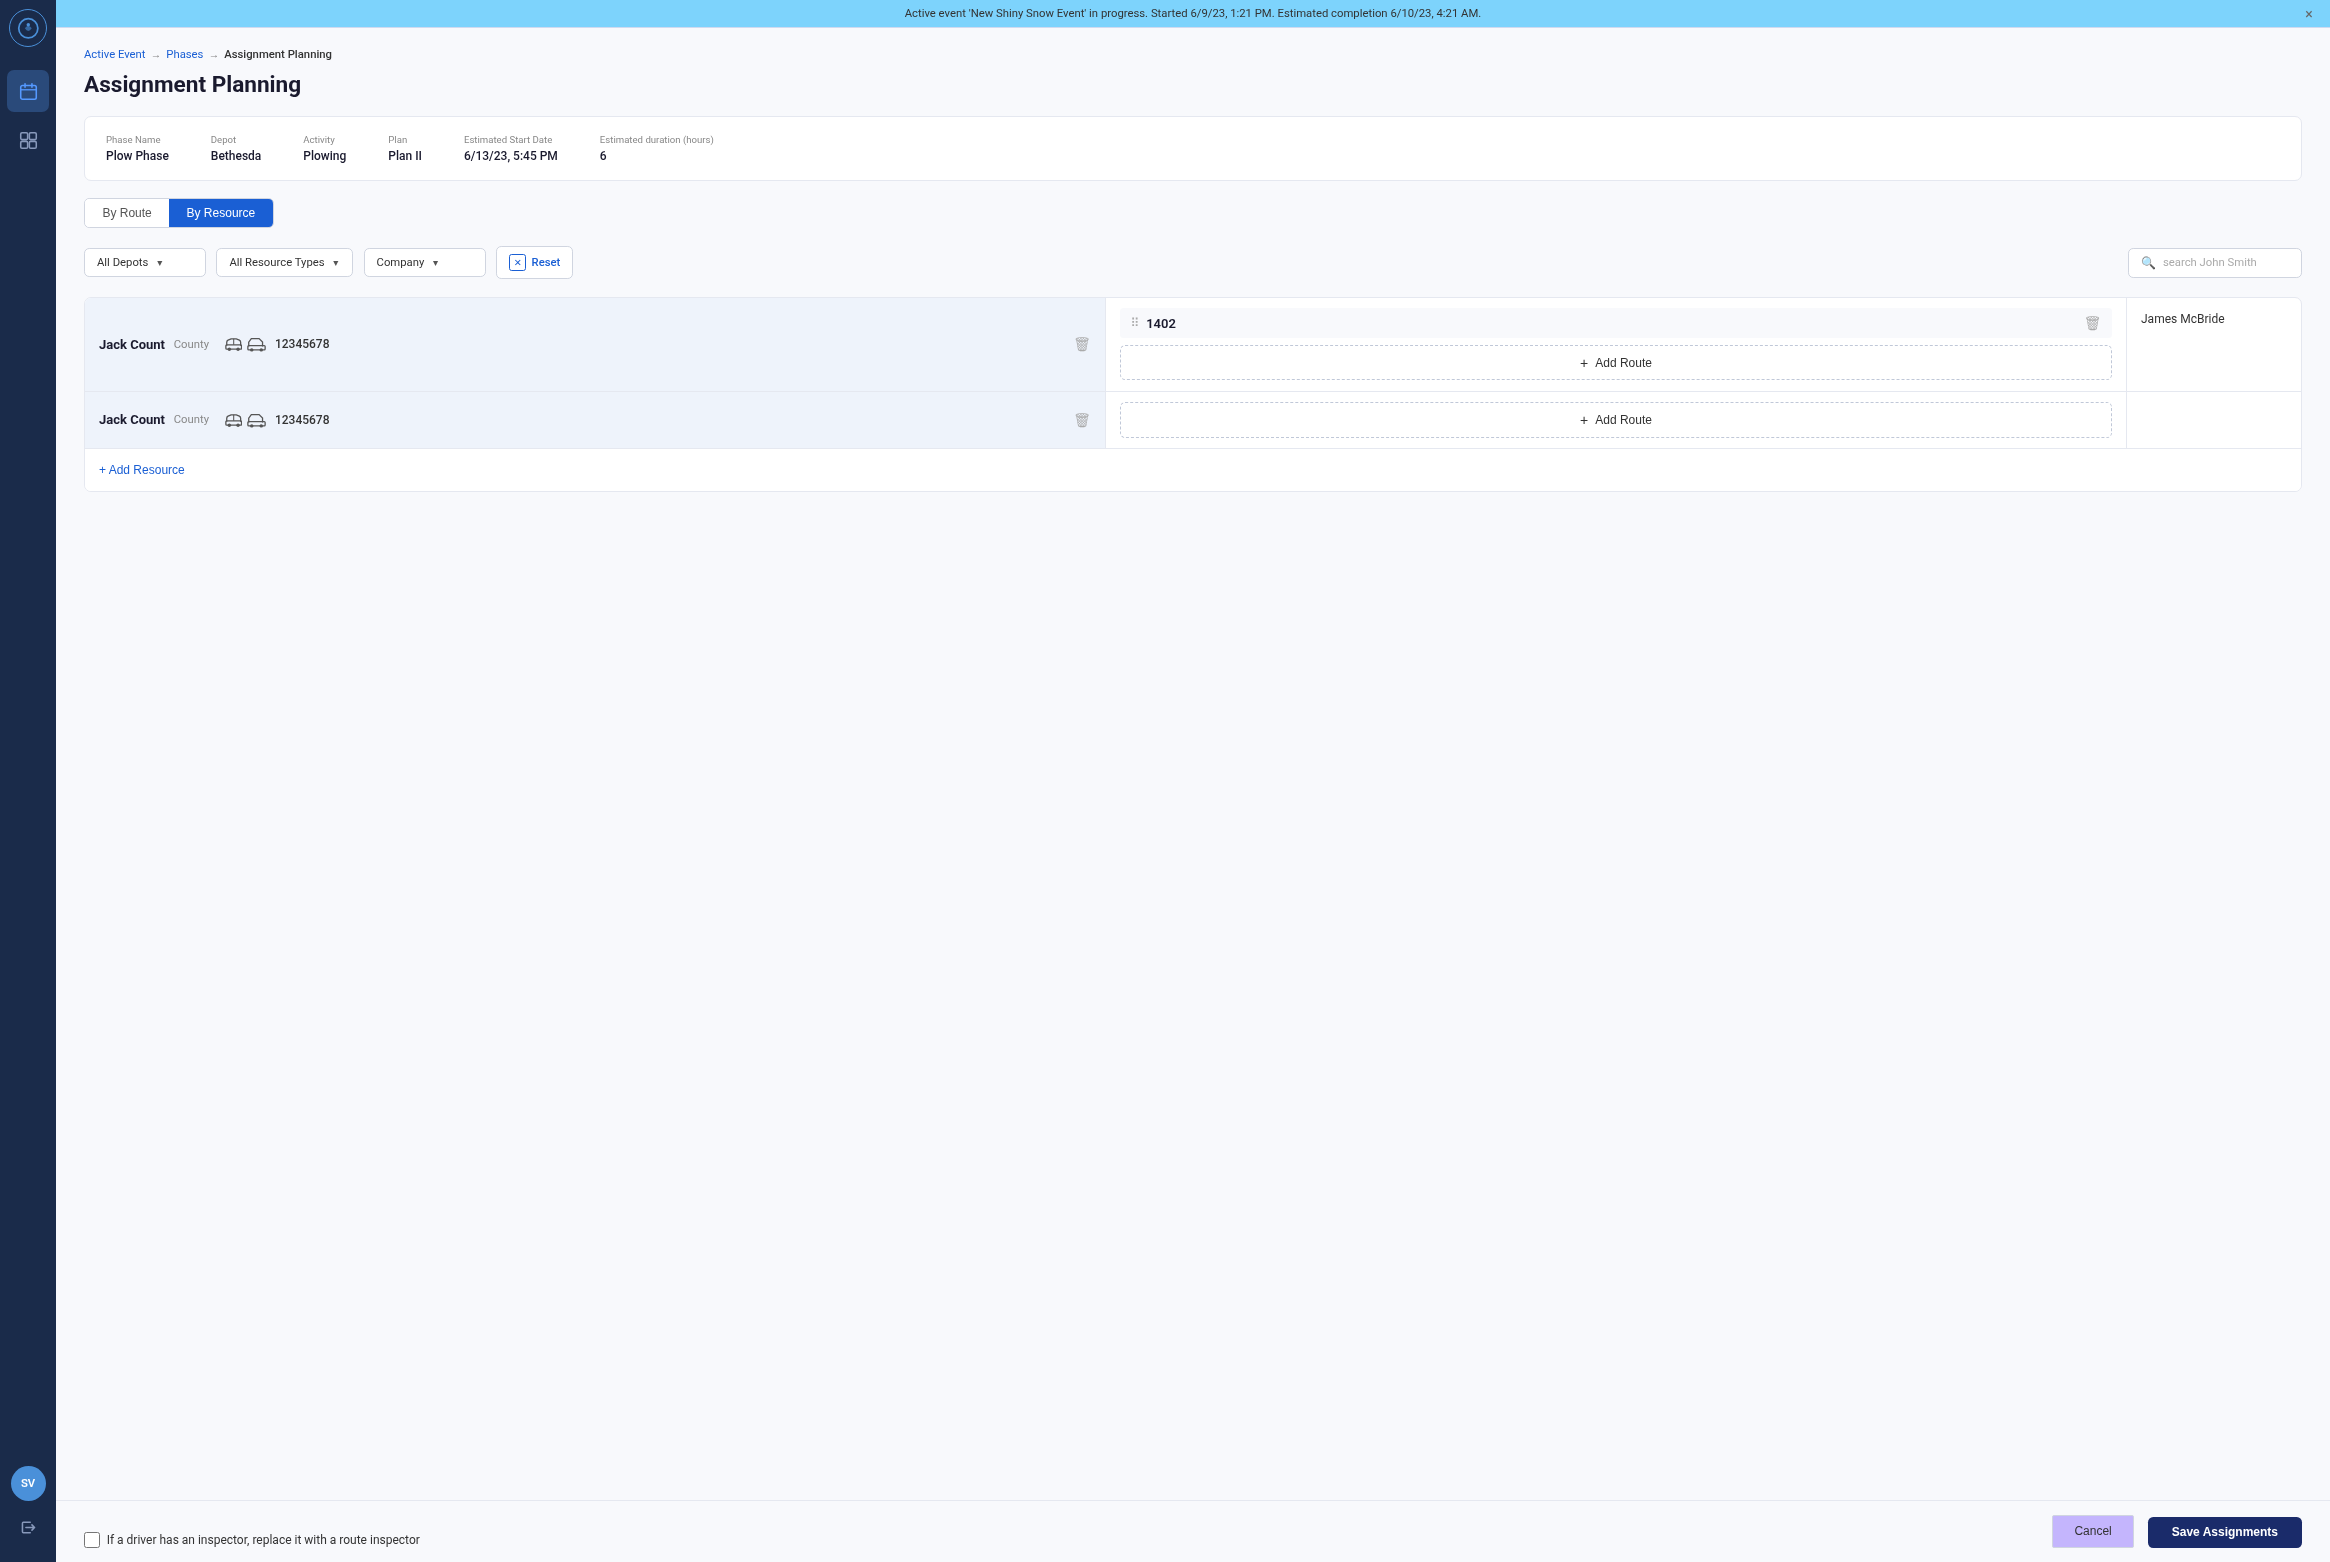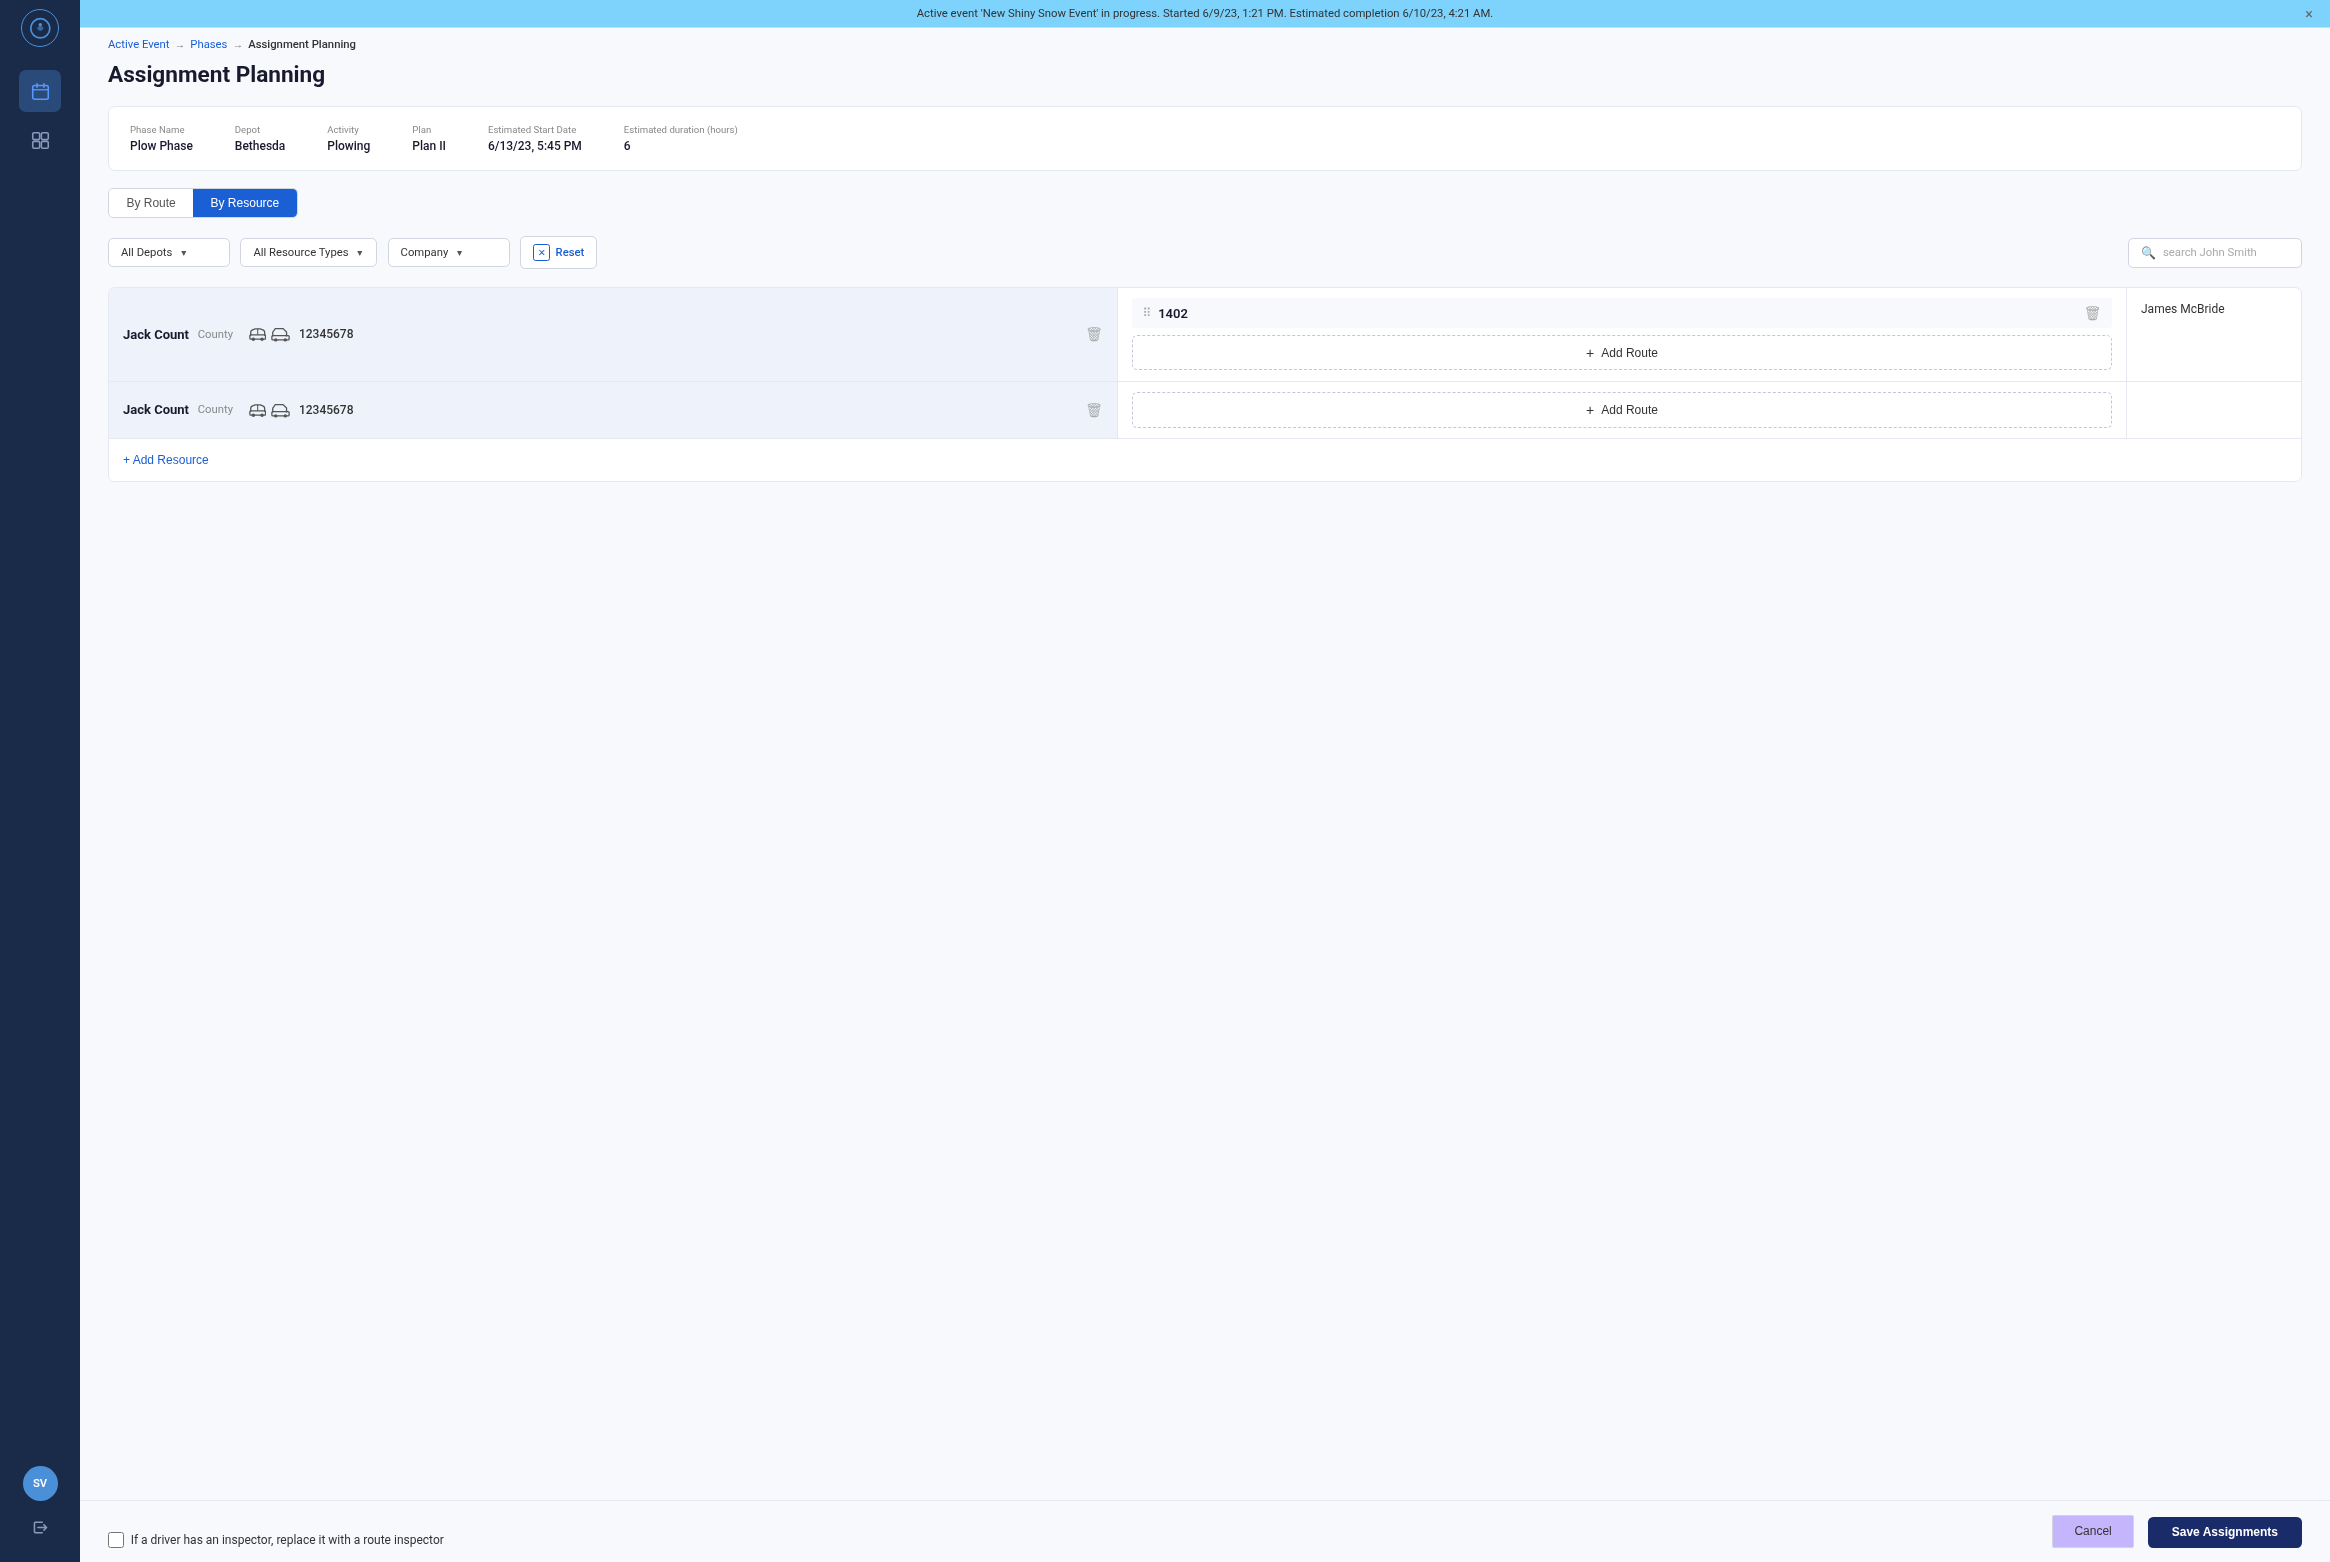--- a/index.html
+++ b/index.html
@@ -1,20 +1,20 @@
 <!DOCTYPE html>
 <html style="font-size:14px"><head>
   <meta charset="utf-8">
   <style>
     * { box-sizing: border-box; margin: 0; padding: 0; }
     body { font-family: -apple-system, BlinkMacSystemFont, 'Segoe UI', Roboto, sans-serif; background: #f5f6fa; display: flex; height: 100vh; overflow: hidden; }
 
     
     .sidebar {
-      width: 80px;
+      width: 56px;
       background: #1a2b4a;
       display: flex;
       flex-direction: column;
       align-items: center;
       padding: 0;
       flex-shrink: 0;
     }
     .sidebar-logo {
       width: 56px;
       height: 56px;
@@ -107,21 +107,21 @@
       position: absolute;
       right: 17.4px;
       color: #666;
       cursor: pointer;
       font-size: 14px;
     }
 
     
     .content {
       flex: 1;
-      padding: 10px 28px;
+      padding: 20px 28px;
       overflow-y: auto;
       background: #f8f9fc;
     }
 
     
     .breadcrumb {
       display: flex;
       align-items: center;
       gap: 5.2px;
       font-size: 11.3px;

